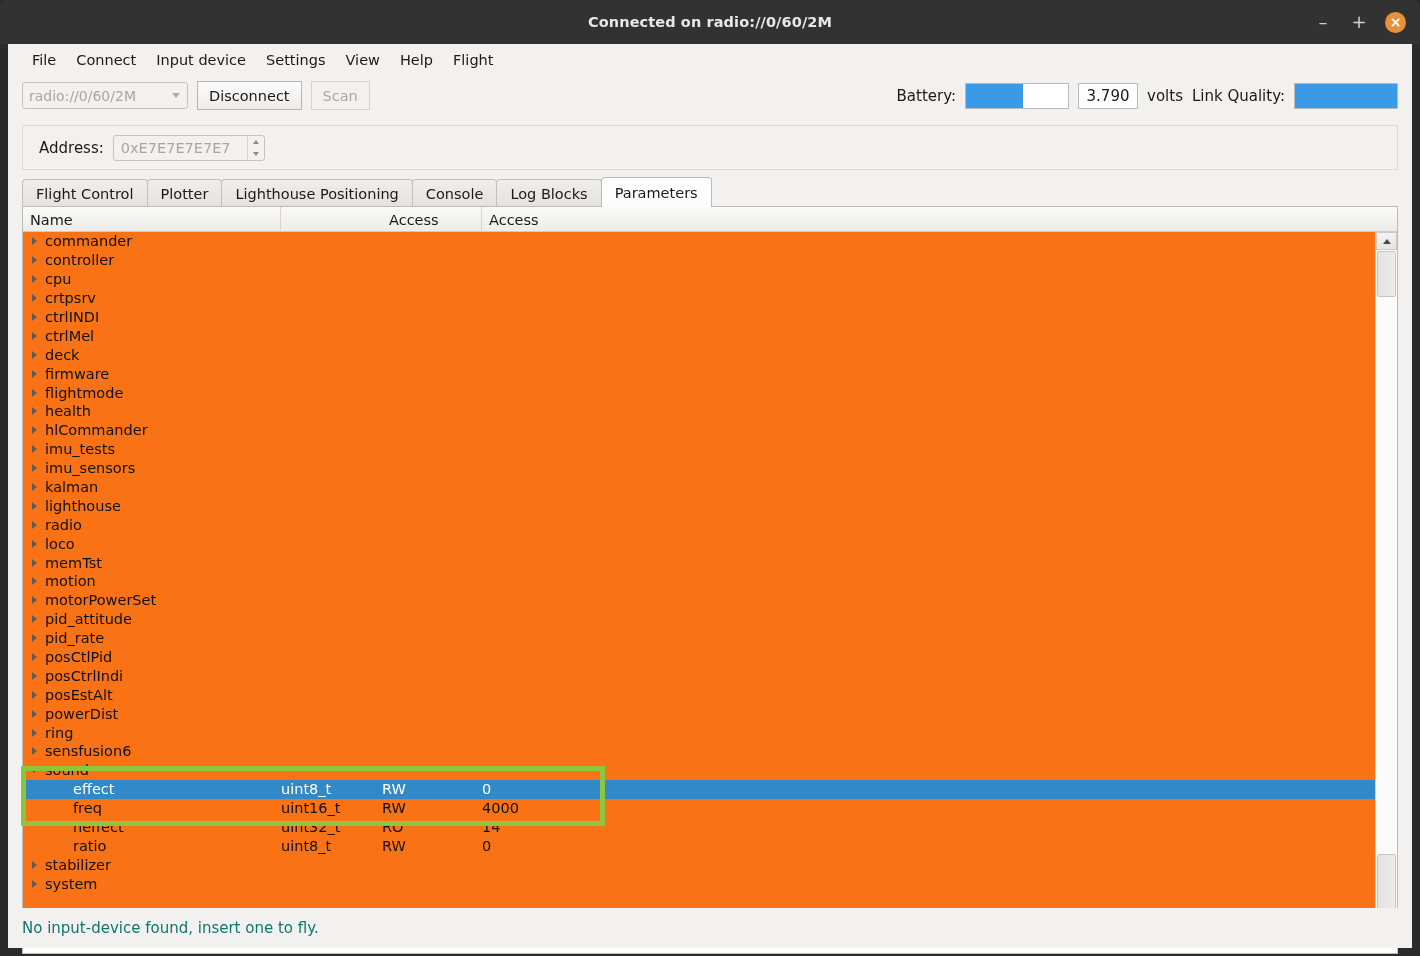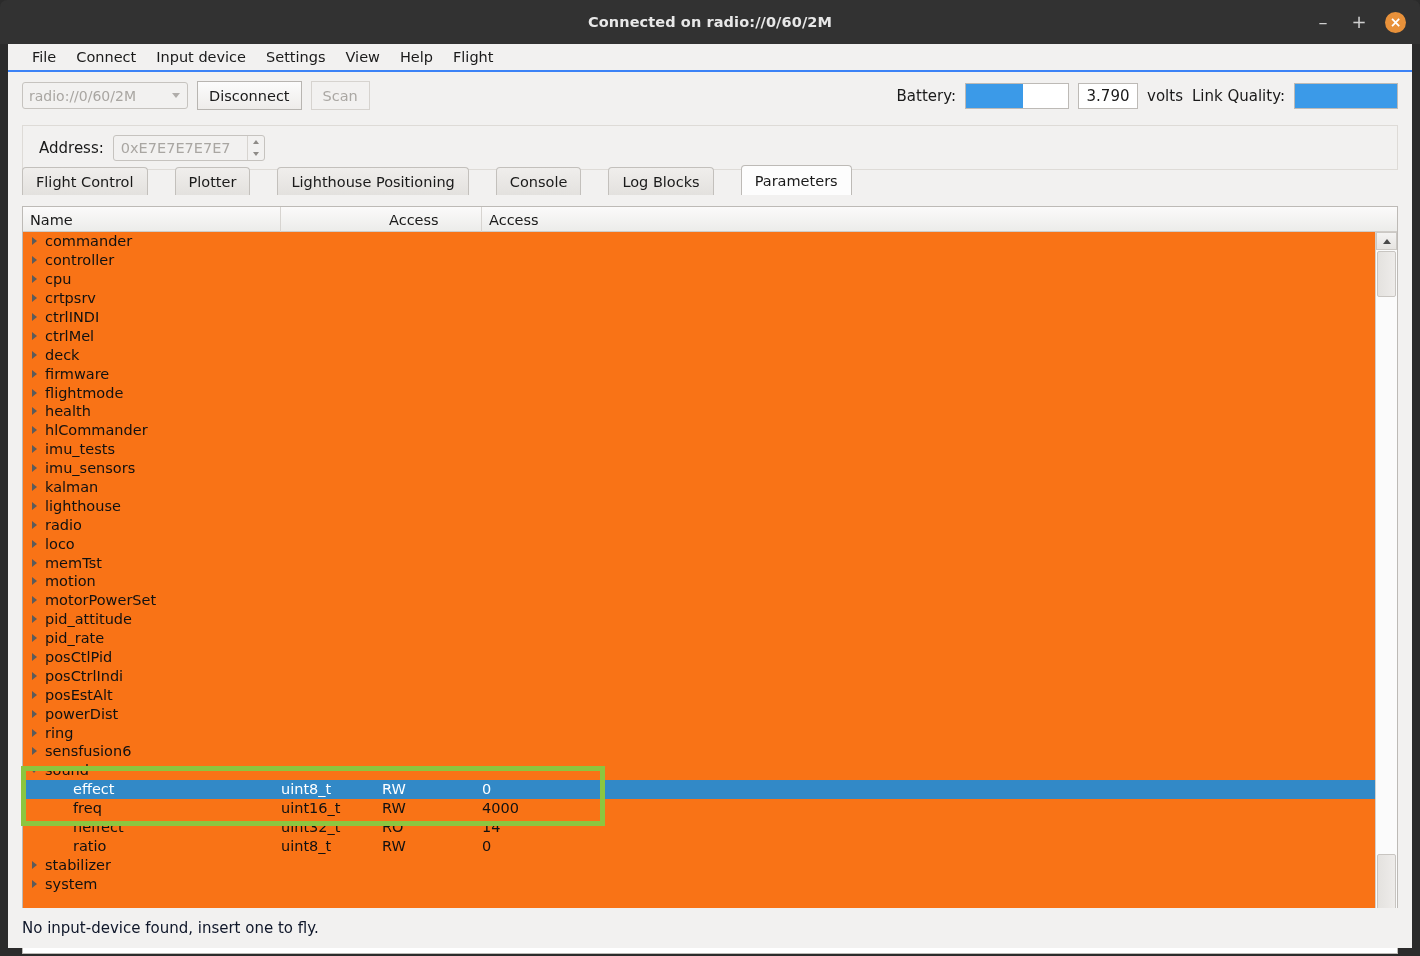--- a/index.html
+++ b/index.html
@@ -62,21 +62,21 @@
     background: #f2f1f0;
   }
 
   
   .menubar {
     position: absolute; left: 0; top: 0;
     width: 1404px; height: 32px;
     background: #f2f1f0;
     display: flex; align-items: center;
     padding-left: 14px;
-    border-bottom: 6px solid #3b82f6;
+    border-bottom: 1px solid #3b82f6;
   }
   .menu-item {
     font-size: 14.5px;
     color: #1a1a1a;
     padding: 3px 10px;
     cursor: default;
     white-space: nowrap;
   }
 
   
@@ -192,23 +192,23 @@
   }
   .tri-dn {
     width: 0; height: 0;
     border-left: 3.5px solid transparent;
     border-right: 3.5px solid transparent;
     border-top: 4.5px solid #8e8b87;
   }
 
   
   .tabstrip {
-    position: absolute; left: 14px; top: 121px;
+    position: absolute; left: 14px; top: 133px;
     width: 1376px; height: 30px;
-    display: flex; align-items: flex-end; gap: 28px;
+    display: flex; align-items: flex-end;
   }
   .tab {
     height: 28px;
     padding: 0 13px;
     display: flex; align-items: center;
     font-size: 14.5px;
     color: #1a1a1a;
     background: linear-gradient(#f0eeec, #e3e1de);
     border: 1px solid #c3c0bc;
     border-bottom: none;
@@ -337,21 +337,21 @@
   }
 
   
   .statusbar {
     position: absolute; left: 0; bottom: 0;
     width: 1404px; height: 40px;
     background: #f2f1f0;
     display: flex; align-items: center;
     padding-left: 14px;
     font-size: 15px;
-    color: #0f172a;
+    color: #0f766e;
   }
 </style>
 </head>
 <body>
 
 <div id="app">
 
   <div class="titlebar">
     <div class="titlebar-text">Connected on radio://0/60/2M</div>
     <div class="win-buttons">

